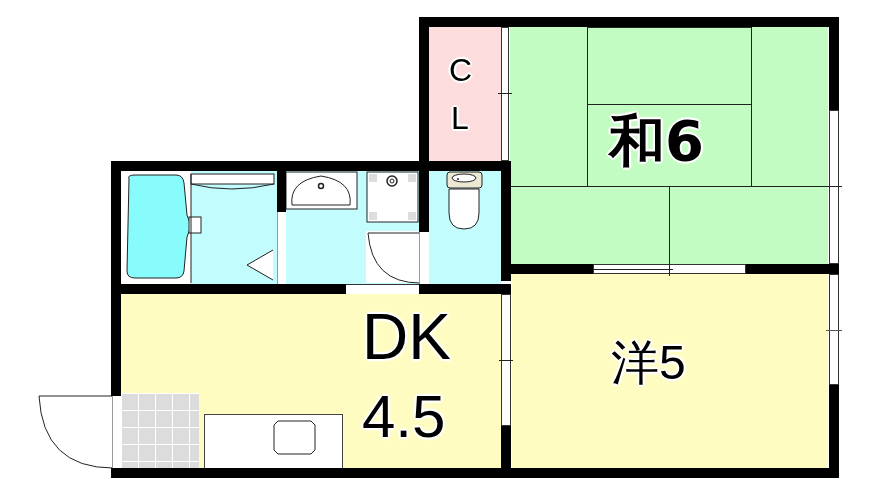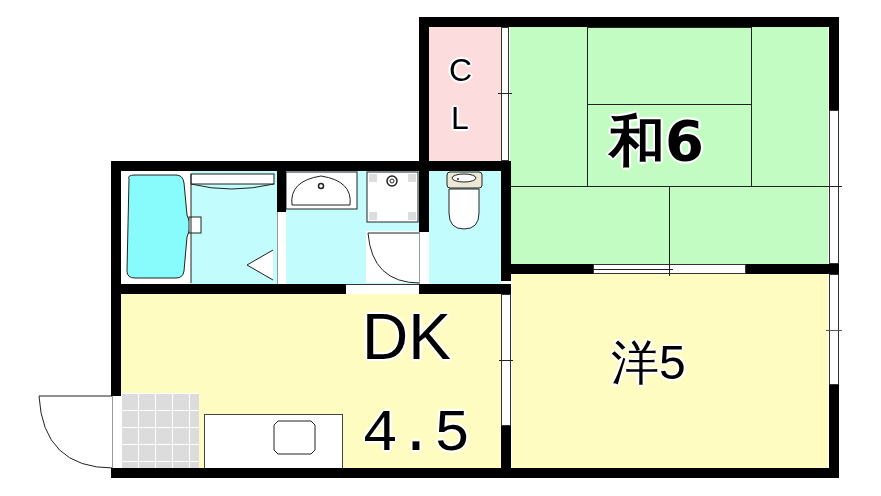--- a/index.html
+++ b/index.html
@@ -110,13 +110,13 @@
 <div class="abs" style="left:499px;top:360px;width:14px;height:1px;background:#222;"></div>
 <div class="abs" style="left:346px;top:284px;width:73px;height:10px;background:#fff;border-top:1px solid #333;box-sizing:border-box;"></div>
 <div class="abs" style="left:277px;top:212px;width:9px;height:72px;background:#fff;border-left:1px solid #999;box-sizing:border-box;"></div>
 <div class="abs" style="left:419px;top:232px;width:10px;height:52px;background:#fff;border-left:1px solid #999;box-sizing:border-box;"></div>
 
 <div class="label" style="left:449px;top:52px;font-size:32px;">C</div>
 <div class="label" style="left:451px;top:100px;font-size:32px;">L</div>
 <div class="label" style="left:609px;top:104px;font-size:56px;font-family:'DejaVu Sans', sans-serif;font-weight:bold;">和6</div>
 <div class="label" style="left:611px;top:331px;font-size:48px;font-family:Liberation Sans, sans-serif;">洋5</div>
 <div class="label" style="left:362px;top:300px;font-size:64px;">DK</div>
-<div class="label" style="left:362px;top:400px;font-size:60px;font-family:Liberation Mono, monospace;">4.5</div>
+<div class="label" style="left:362px;top:382px;font-size:60px;">4.5</div>
 
 </body></html>

